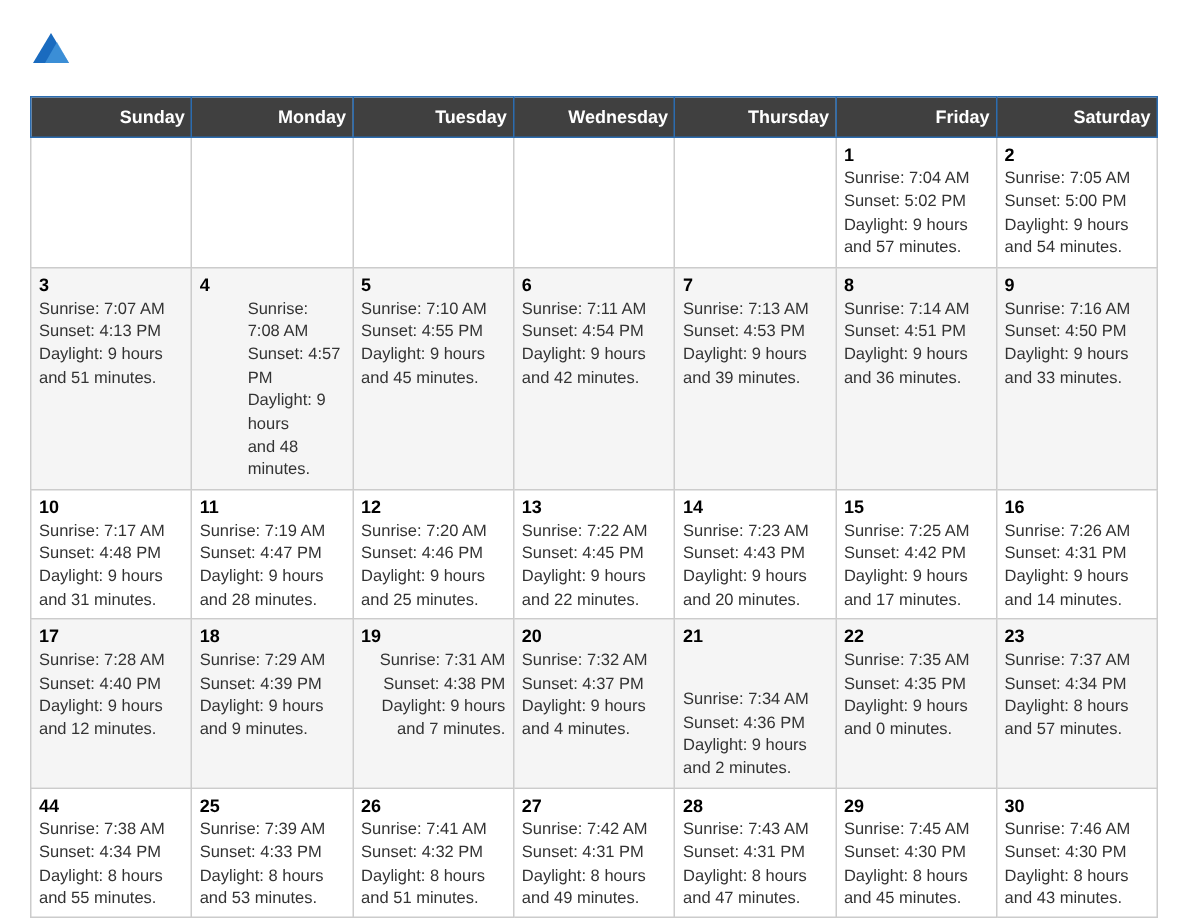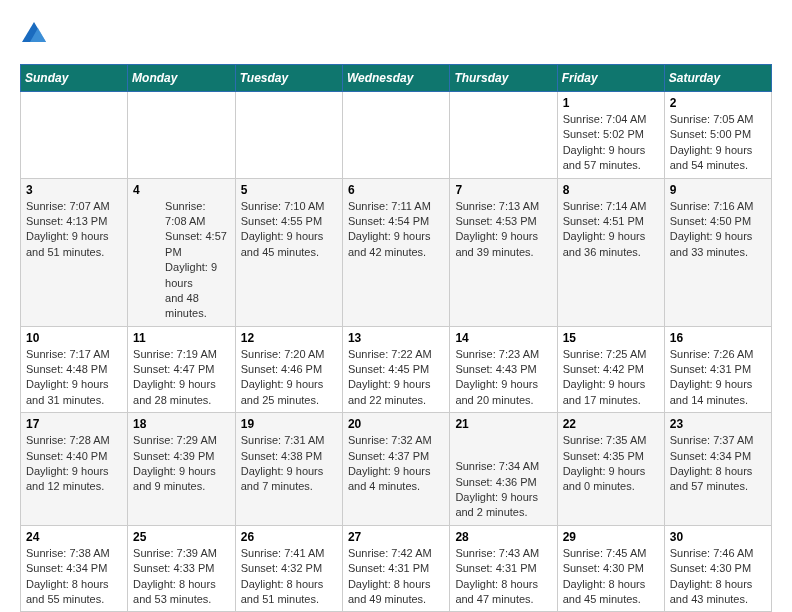--- a/index.html
+++ b/index.html
@@ -45,27 +45,26 @@
     .location {
       font-size: 15px;
       color: #555;
     }
     .calendar {
       width: 100%;
       border-collapse: collapse;
       font-size: 11px;
     }
     .calendar th {
-      background: #0f766e;
+      background: #404040;
       color: #fff;
       padding: 6px 4px;
-      text-align: left;
+      text-align: right;
       font-size: 12px;
       border: 1px solid #2b6cb0;
-      font-style: italic;
     }
     .calendar td {
       border: 1px solid #ccc;
       vertical-align: top;
       padding: 4px 5px;
       width: 108px;
       min-height: 80px;
       background: #fff;
     }
     .calendar tr:nth-child(even) td {
@@ -254,21 +253,21 @@
         </td>
         <td>
           <span class="day-num">18</span>
           <div class="day-info" style="white-space: pre-line;">Sunrise: 7:29 AM
 Sunset: 4:39 PM
 Daylight: 9 hours
 and 9 minutes.</div>
         </td>
         <td>
           <span class="day-num">19</span>
-          <div class="day-info" style="white-space: pre-line;">Sunrise: 7:31 AM
+          <div class="day-info" style="white-space: pre-line; text-align: right;">Sunrise: 7:31 AM
 Sunset: 4:38 PM
 Daylight: 9 hours
 and 7 minutes.</div>
         </td>
         <td>
           <span class="day-num">20</span>
           <div class="day-info" style="white-space: pre-line;">Sunrise: 7:32 AM
 Sunset: 4:37 PM
 Daylight: 9 hours
 and 4 minutes.</div>
@@ -290,21 +289,21 @@
         <td>
           <span class="day-num">23</span>
           <div class="day-info" style="white-space: pre-line;">Sunrise: 7:37 AM
 Sunset: 4:34 PM
 Daylight: 8 hours
 and 57 minutes.</div>
         </td>
       </tr>
       <tr class="row-odd">
         <td>
-          <span class="day-num">24</span>
+          <span class="day-num">44</span>
           <div class="day-info" style="white-space: pre-line;">Sunrise: 7:38 AM
 Sunset: 4:34 PM
 Daylight: 8 hours
 and 55 minutes.</div>
         </td>
         <td>
           <span class="day-num">25</span>
           <div class="day-info" style="white-space: pre-line;">Sunrise: 7:39 AM
 Sunset: 4:33 PM
 Daylight: 8 hours

